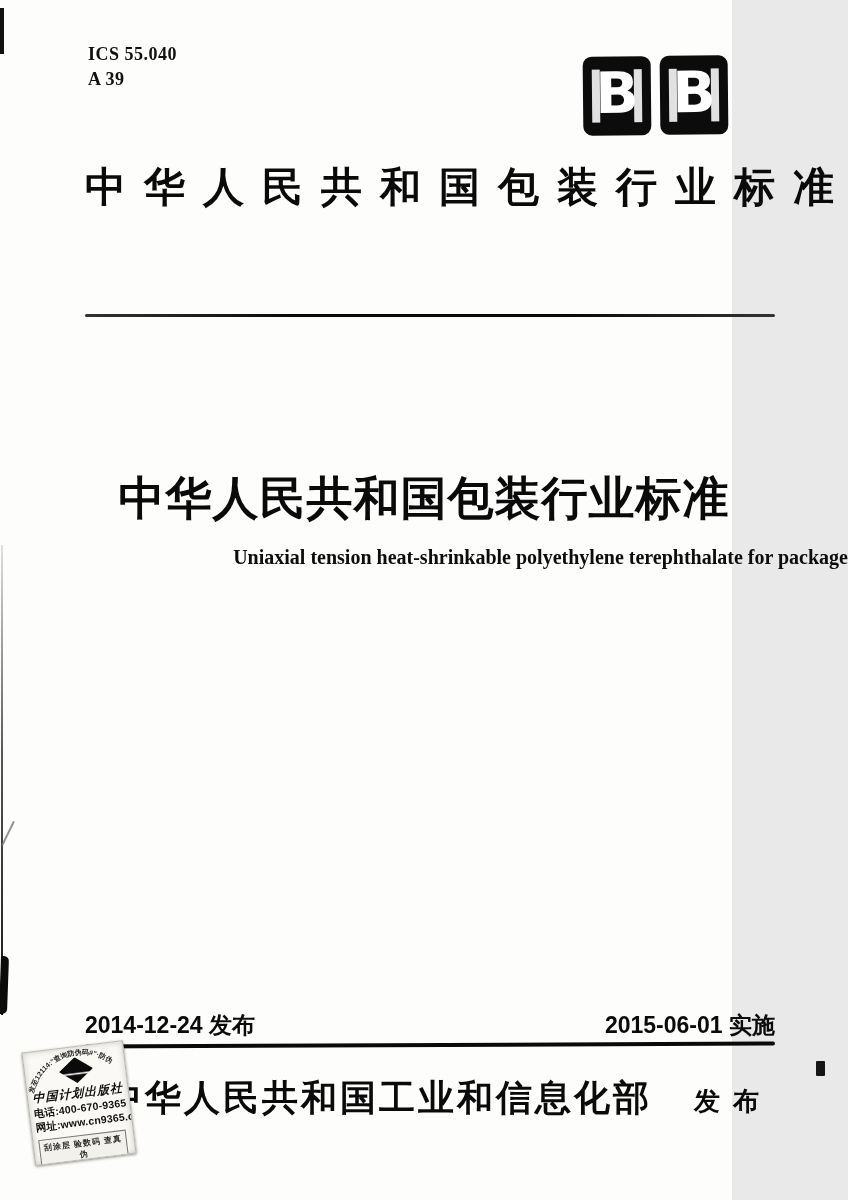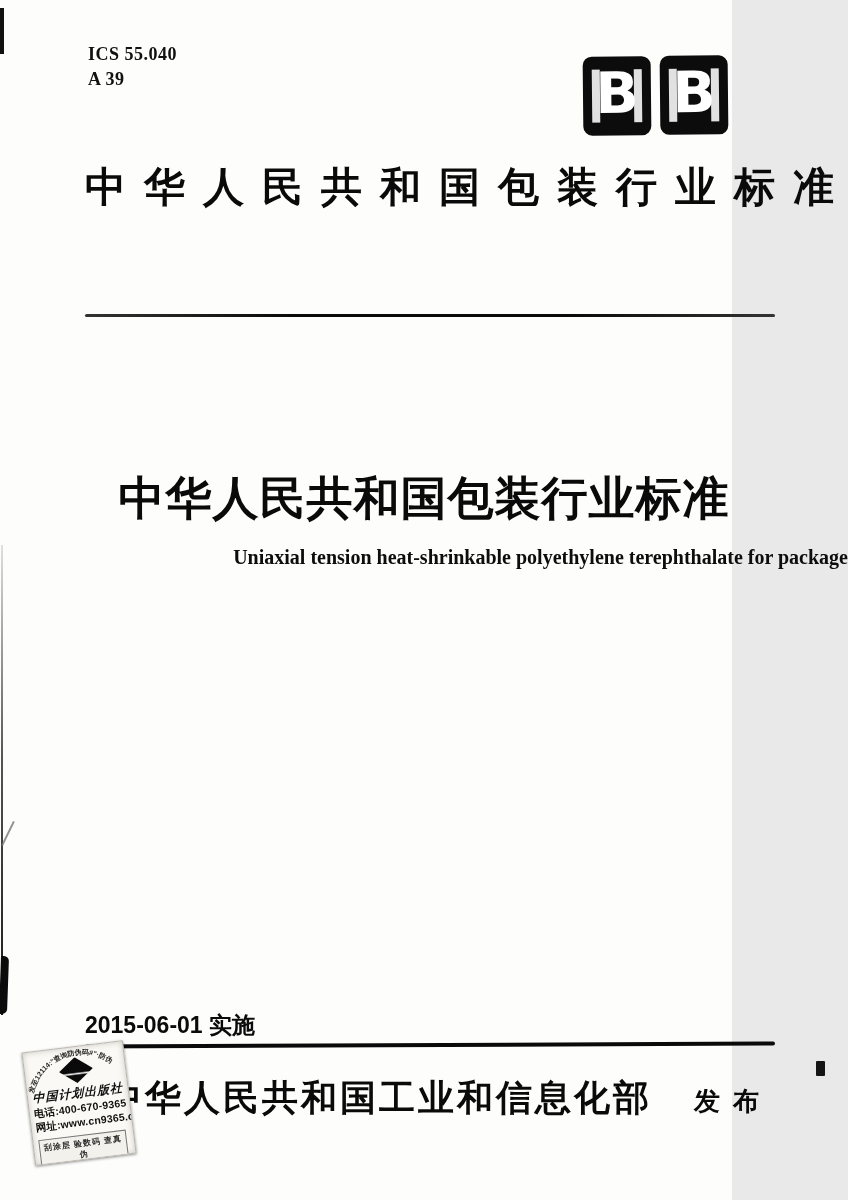--- a/index.html
+++ b/index.html
@@ -209,20 +209,21 @@
 
   <div class="heading">中华人民共和国包装行业标准</div>
 
 
   <div class="rule-top"></div>
 
   <div class="title-cn">中华人民共和国包装行业标准</div>
   <div class="title-en">Uniaxial tension heat-shrinkable polyethylene terephthalate for package</div>
 
   <div class="date-row">
+    <span>2014-12-24 发布</span>
     <span>2015-06-01 实施</span>
   </div>
 
   <div class="rule-bottom"></div>
 
   <div class="footer">
     <span class="issuer">中华人民共和国工业和信息化部</span><span class="publish">发布</span>
   </div>
 
   <div class="sticker">

